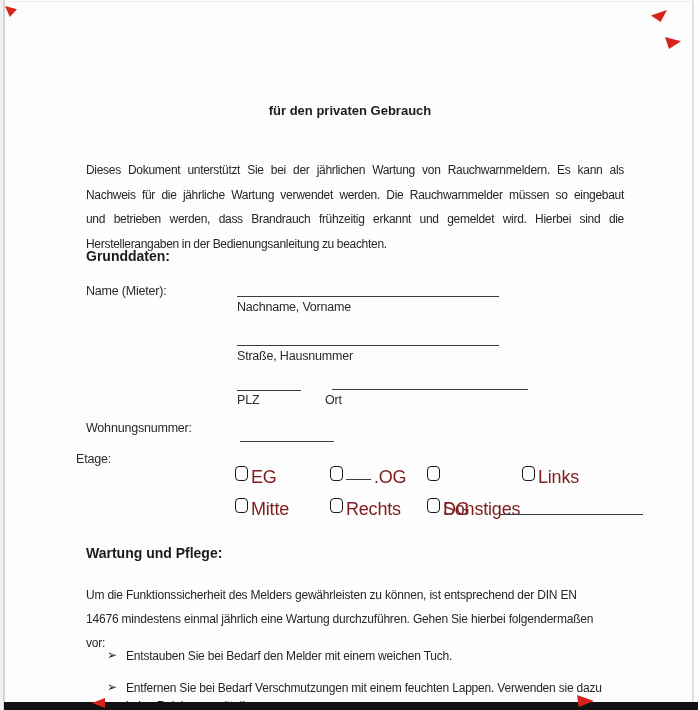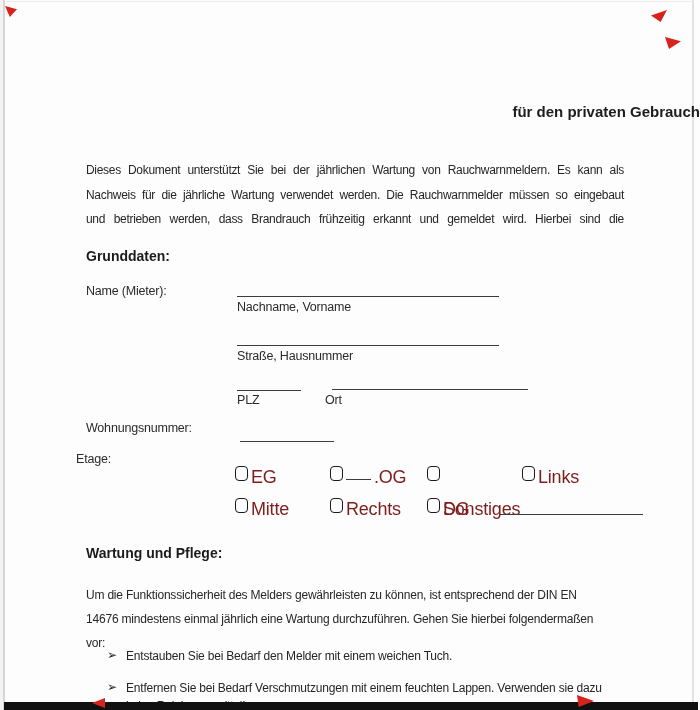--- a/index.html
+++ b/index.html
@@ -10,21 +10,21 @@
     color:#262626;
   }
   .abs{position:absolute;}
   
   .edge-left{left:3px;top:0;width:2px;height:710px;background:#d6d6d6;}
   .edge-right{left:692px;top:0;width:2px;height:710px;background:#e2e2e2;}
   .edge-top{left:6px;top:1px;width:688px;height:1px;background:#ececec;}
   .gutter-left{left:0;top:0;width:3px;height:710px;background:#f2f2f2;}
   
   .doc-title{left:0;top:62px;width:700px;text-align:center;font-size:21px;font-weight:bold;letter-spacing:.2px;color:#1c1c1c;}
-  .doc-subtitle{left:0;top:103px;width:700px;text-align:right;font-size:15px;font-weight:bold;color:#1c1c1c;}
+  .doc-subtitle{left:0;top:103px;width:700px;text-align:center;font-size:13px;font-weight:bold;color:#1c1c1c;}
   .section-heading{left:86px;font-size:14px;font-weight:bold;color:#1b1b1b;}
   
   .para{left:86px;width:538px;font-size:12px;line-height:24.5px;letter-spacing:-.3px;word-spacing:-.2px;}
   .jline{text-align:justify;text-align-last:justify;}
   .para2{left:86px;width:572px;font-size:12px;line-height:24px;letter-spacing:-.2px;}
   .label{font-size:12.5px;letter-spacing:-.2px;color:#2a2a2a;}
   .caption{font-size:12.5px;letter-spacing:-.2px;color:#2a2a2a;}
   
   .fill-line{height:0;border-bottom:1.3px solid #3c3c3c;}
   
@@ -52,20 +52,21 @@
   <div class="abs edge-left"></div>
   <div class="abs edge-right"></div>
   <div class="abs edge-top"></div>
 
   <div class="abs doc-subtitle">für den privaten Gebrauch</div>
 
   <div class="abs para" style="top:158px;">
     <div class="jline">Dieses Dokument unterstützt Sie bei der jährlichen Wartung von Rauchwarnmeldern. Es kann als</div>
     <div class="jline">Nachweis für die jährliche Wartung verwendet werden. Die Rauchwarnmelder müssen so eingebaut</div>
     <div class="jline">und betrieben werden, dass Brandrauch frühzeitig erkannt und gemeldet wird. Hierbei sind die</div>
+    <div>Herstellerangaben in der Bedienungsanleitung zu beachten.</div>
   </div>
 
   <div class="abs section-heading" style="top:248px;">Grunddaten:</div>
 
   <div class="abs label" style="left:86px;top:284px;">Name (Mieter):</div>
 
   <div class="abs fill-line" style="left:237px;top:296px;width:262px;"></div>
   <div class="abs caption" style="left:237px;top:300px;">Nachname, Vorname</div>
 
   <div class="abs fill-line" style="left:237px;top:345px;width:262px;"></div>

